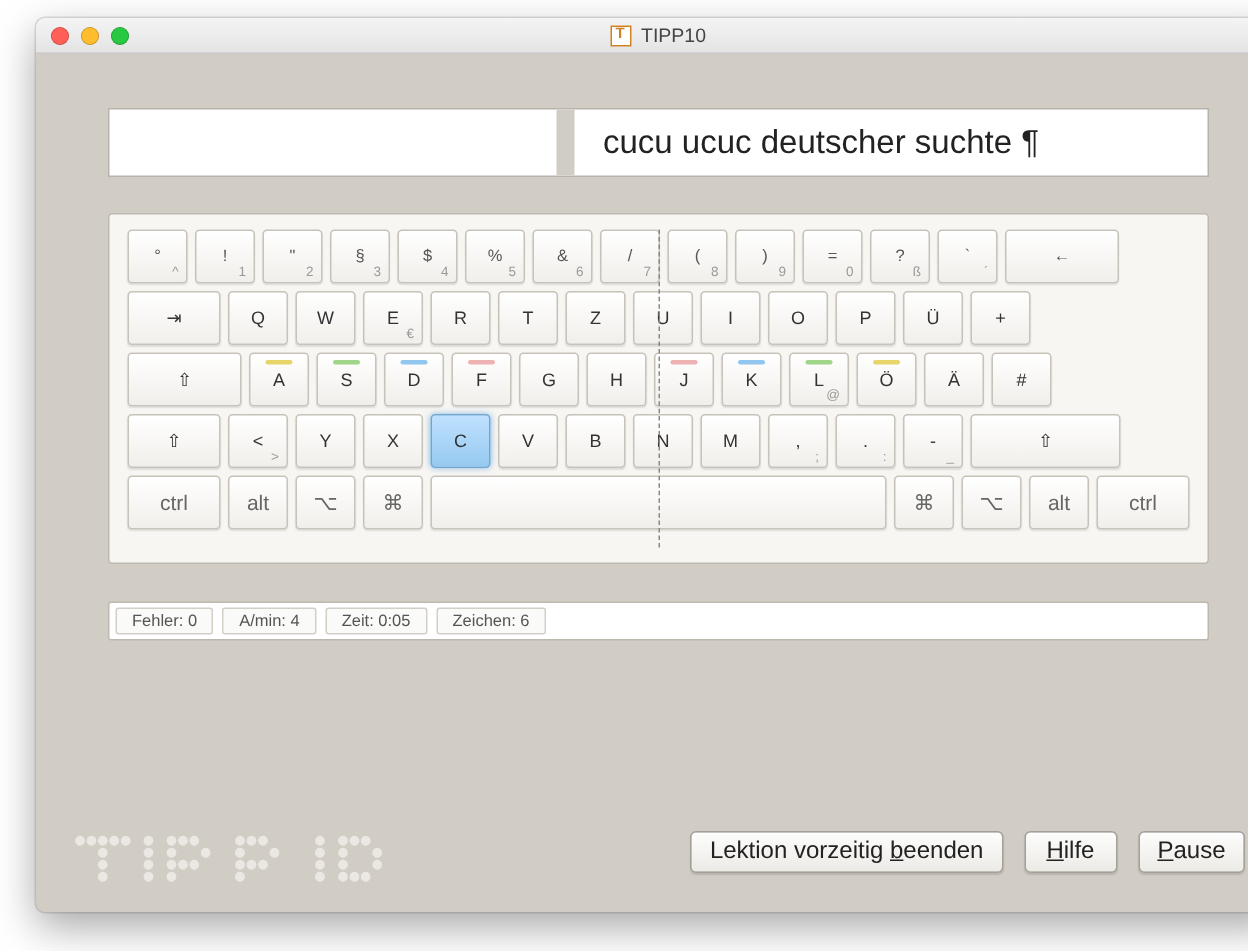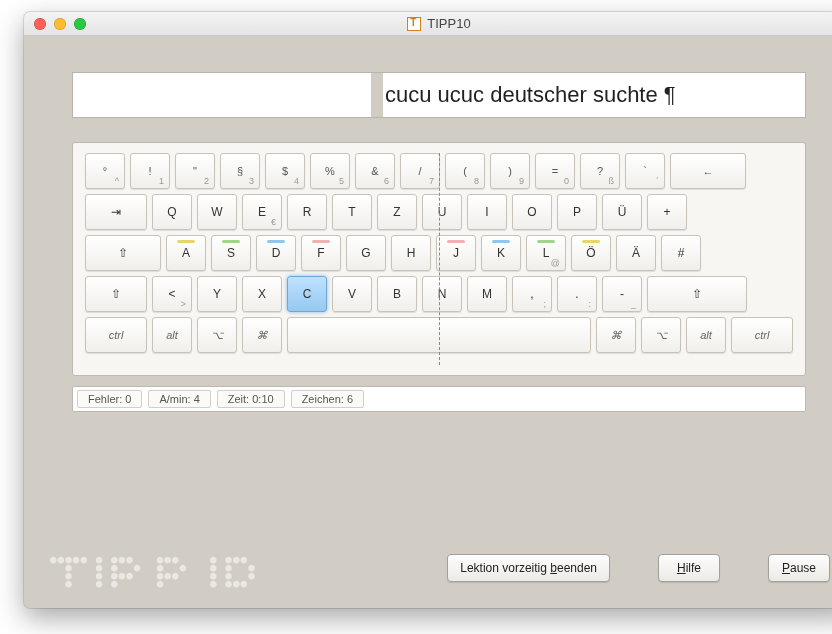--- a/index.html
+++ b/index.html
@@ -50,21 +50,21 @@
     background:#fff; border:1px solid #b8b4ab;
     display:flex; align-items:center;
     font-size:22px; color:#222;
     overflow:hidden;
   }
   .textbar .cursorcol {
     position:absolute; left:298px; top:0; bottom:0; width:12px;
     background:#d2cdc4;
   }
   .textbar .txt {
-    position:absolute; left:312px; white-space:nowrap;
+    position:absolute; left:329px; white-space:nowrap;
     font-family: "Helvetica Neue", Arial, sans-serif;
   }
 
   
   .kbd-panel {
     position:absolute; left:48px; right:48px; top:106px; height:234px;
     background:#f7f6f3; border:1px solid #bdb9b0; border-radius:3px;
     padding:10px 12px;
   }
   .krow { display:flex; gap:5px; margin-bottom:5px; }
@@ -72,21 +72,21 @@
     background:linear-gradient(#ffffff,#f1efeb);
     border:1px solid #c7c3ba;
     border-radius:3px;
     height:36px;
     display:flex; align-items:center; justify-content:center;
     font-size:12px; color:#333;
     box-shadow: 0 1px 1px rgba(0,0,0,0.1);
     position:relative;
   }
   .key.sym { font-size:11px; color:#555; }
-  .key.small { font-size:11px; color:#666;font-style:italic; }
+  .key.small { font-size:14px; color:#666; }
   .key .sub { position:absolute; bottom:2px; right:5px; font-size:9px; color:#999; }
   .key.w1 { width:40px; }
   .key.w15{ width:62px; }
   .key.w175{ width:76px; }
   .key.w225{ width:100px; }
   .key.space{ flex:1; }
   .key.hl {
     background:linear-gradient(#bfe1ff,#96c9f0);
     border-color:#6fa7d3;
     box-shadow:0 0 4px rgba(100,160,220,.7);
@@ -99,21 +99,21 @@
   .m-pk{background:#efb2b2;}
 
   
   .splitline {
     position:absolute; top:10px; bottom:10px; left:50%;
     border-left:1px dashed #888; z-index:3; pointer-events:none;
   }
 
   
   .status {
-    position:absolute; left:48px; right:48px; top:350px; height:26px;
+    position:absolute; left:48px; right:48px; top:365px; height:26px;
     background:#fff; border:1px solid #bdb9b0; border-radius:2px;
     display:flex; font-size:11px; color:#555;
     align-items:stretch;
     gap:6px; padding:3px 4px;
   }
   .stat {
     border:1px solid #d3cfc7; border-radius:2px;
     padding:0 10px; display:flex; align-items:center; justify-content:center;
     background:#fafaf9;
     white-space:nowrap;
@@ -129,25 +129,24 @@
   }
 
   .btnrow {
     position:absolute; right:24px; bottom:26px;
     display:flex; gap:14px;
   }
   .btn {
     min-width:62px; height:28px; padding:0 12px;
     background:linear-gradient(#fdfdfd,#eceae5);
     border:1px solid #a3a09a; border-radius:4px;
-    font-size:12px; color:#222;
+    font-size:16px; color:#222;
     display:flex; align-items:center; justify-content:center;
     box-shadow:0 1px 0 rgba(255,255,255,.6) inset, 0 1px 1px rgba(0,0,0,.12);
     cursor:pointer;
-    margin-left:34px;
   }
   .btn .ul { text-decoration:underline; }
 </style>
 </head>
 <body>
 
 <div class="window">
   <div class="titlebar">
     <div class="traffic">
       <div class="tl close"></div>
@@ -245,21 +244,21 @@
           <div class="key w1 small">⌘</div>
           <div class="key w1 small">⌥</div>
           <div class="key w1 small">alt</div>
           <div class="key w15 small">ctrl</div>
         </div>
     </div>
 
     <div class="status">
       <div class="stat">Fehler: 0</div>
       <div class="stat">A/min: 4</div>
-      <div class="stat">Zeit: 0:10</div>
+      <div class="stat">Zeit: 0:05</div>
       <div class="stat">Zeichen: 6</div>
     </div>
 
     <div class="logo">●●●●● ● ●●●   ●●●    ● ●●●
   ●   ● ●  ●  ●  ●   ● ●  ●
   ●   ● ●●●   ●●●    ● ●  ●
   ●   ● ●     ●      ● ●●●</div>
 
     <div class="btnrow">
       <div class="btn">

